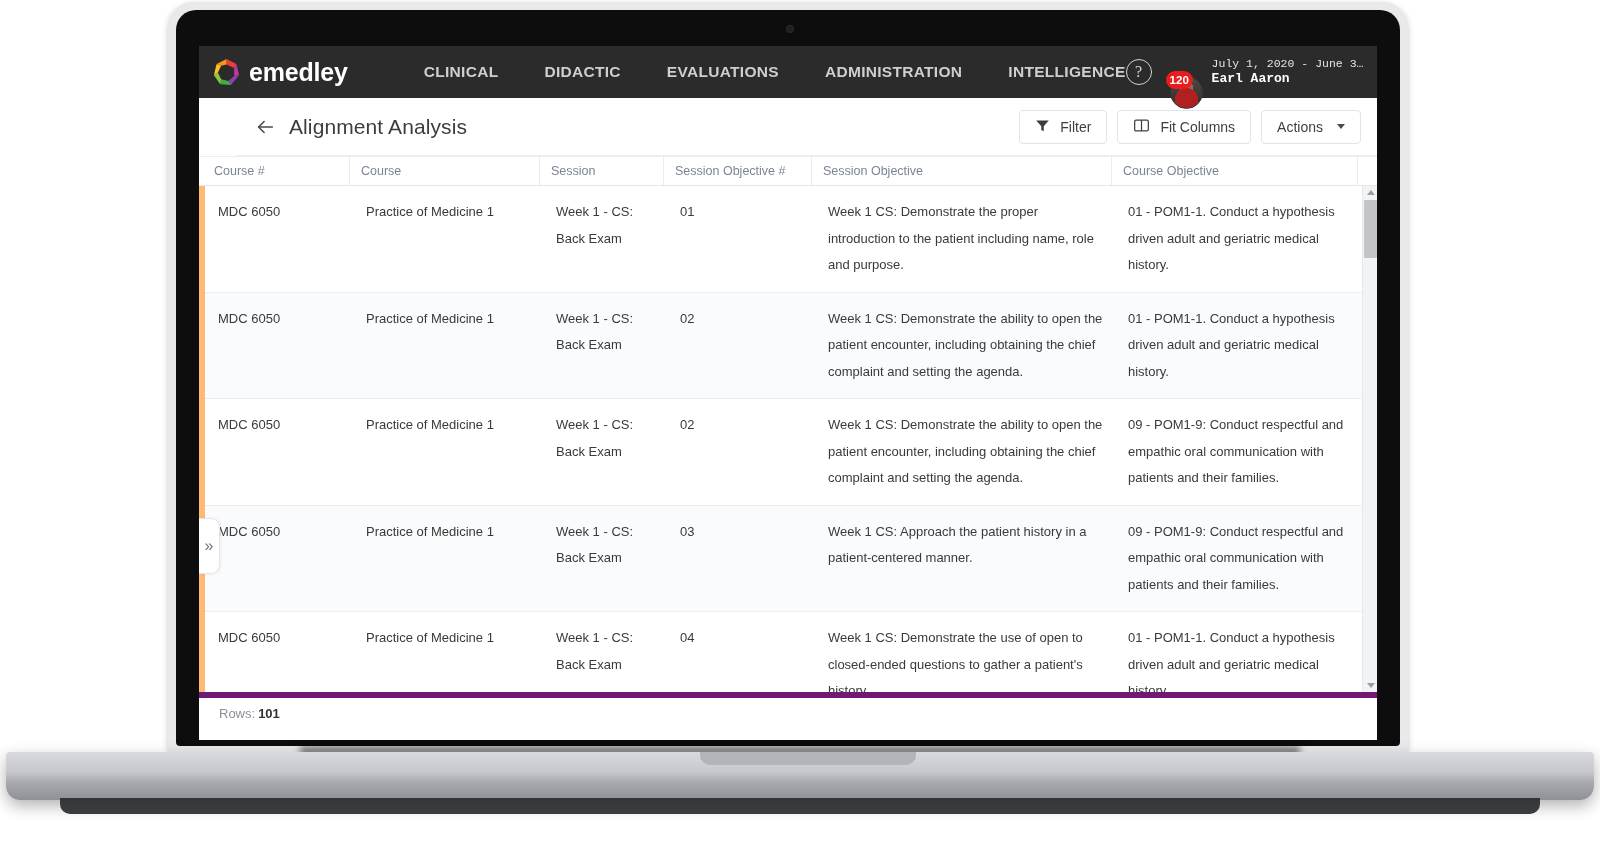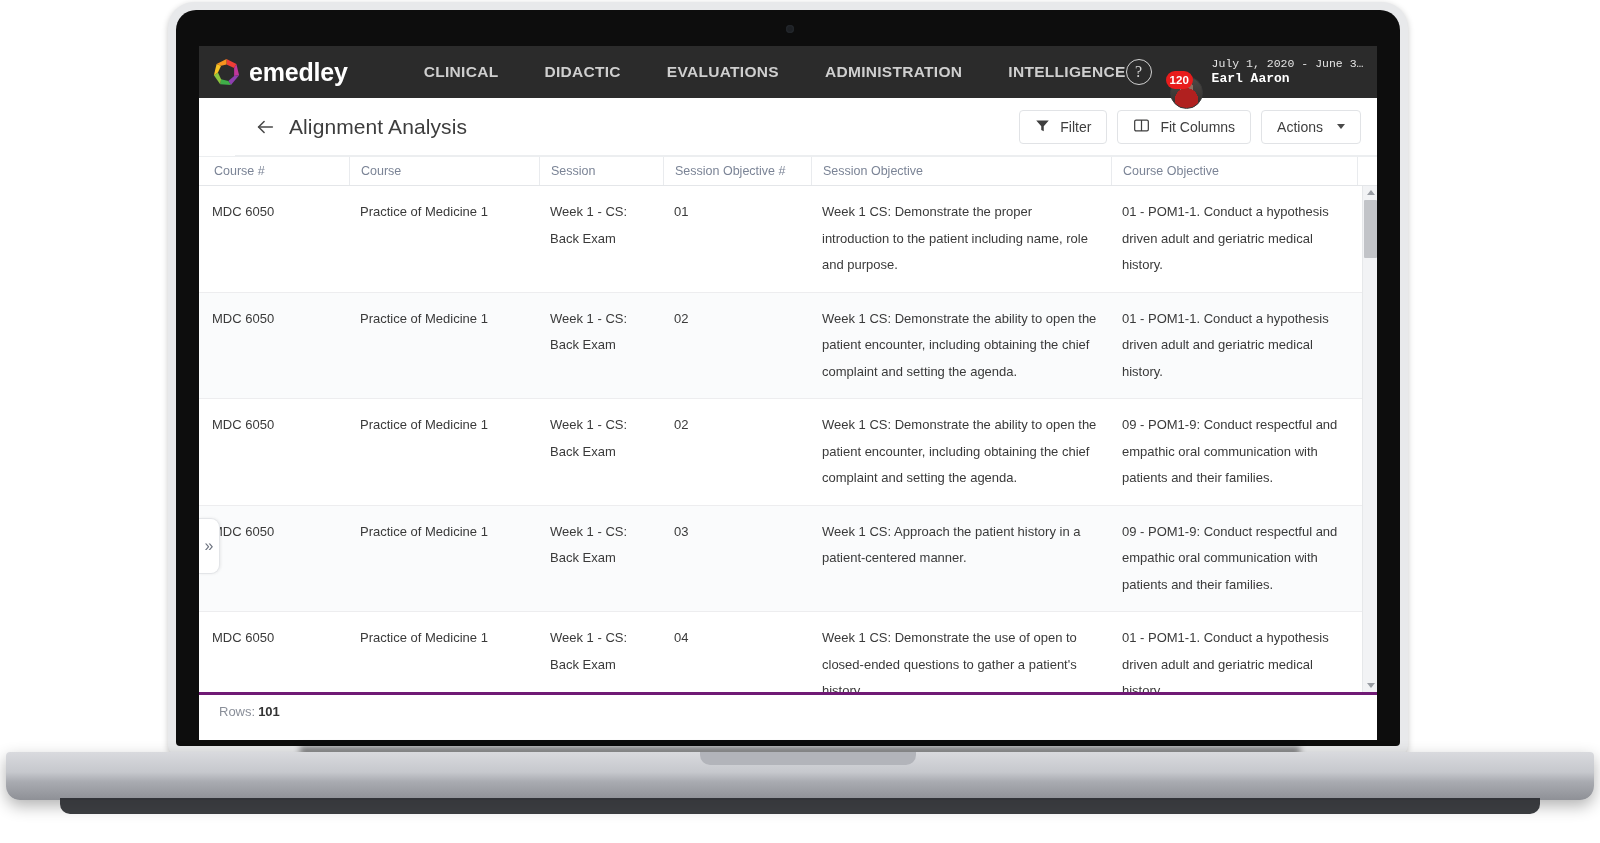--- a/index.html
+++ b/index.html
@@ -220,20 +220,21 @@
     white-space: nowrap;
     overflow: hidden;
   }
   .hc:first-child { border-left: none; padding-left: 15px; }
 
   .grid-body {
     position: relative;
     height: 506px;
     overflow: hidden;
     background: #fdba74;
+    padding-left: 6px;
   }
   .row {
     display: flex;
     border-bottom: 1px solid #ededef;
     background: #fff;
   }
   .row.alt { background: #fafbfc; }
   .cell {
     font-size: 13px;
     color: #3a3a3a;
@@ -248,21 +249,21 @@
   .c1 { width: 190px; }
   .c2 { width: 124px; }
   .c3 { width: 148px; }
   .c4 { width: 300px; }
   .c5 { width: 246px; }
   .c6 { width: 20px; }
 
   
   .grid-foot {
     height: 36px;
-    border-top: 3px solid #701a75;
+    border-top: 6px solid #701a75;
     display: flex; align-items: center;
     padding-left: 20px;
     background: #fff;
     font-size: 13px;
     color: #8a8f99;
   }
   .grid-foot b { color: #333; font-weight: 700; margin-left: 3px; }
 
   
   .vscroll {

